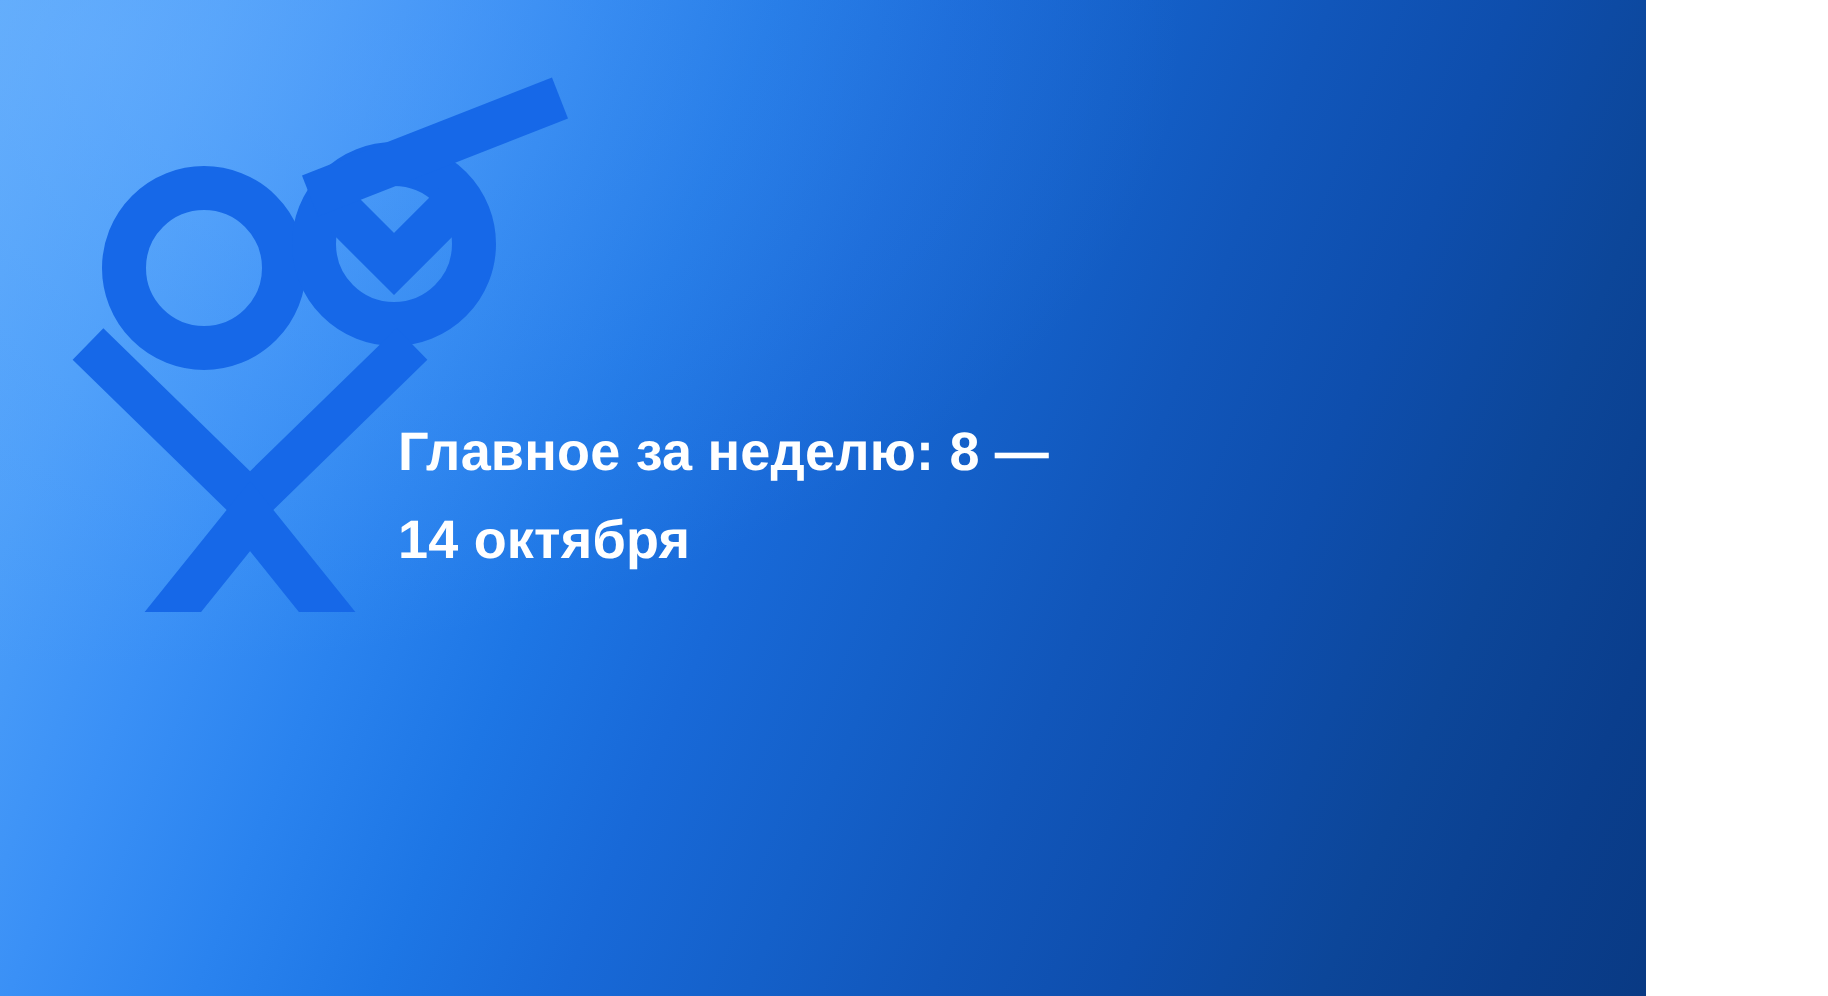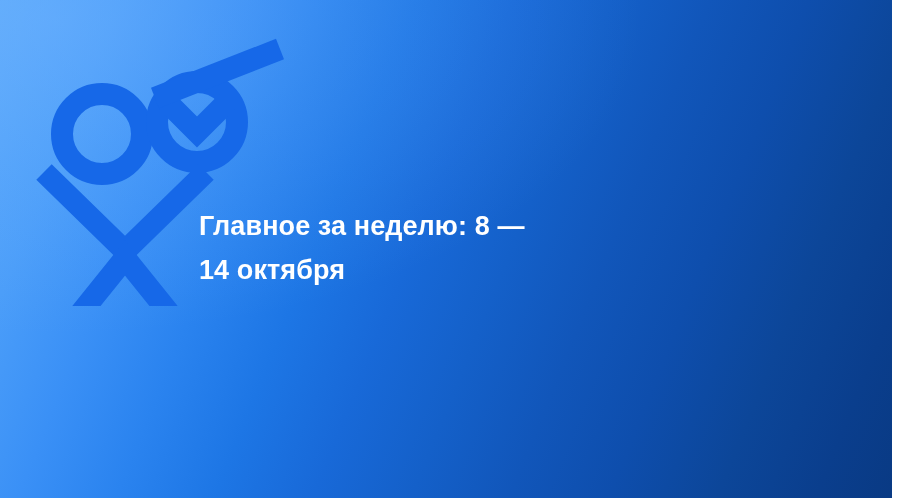--- a/index.html
+++ b/index.html
@@ -2,21 +2,21 @@
 <html><head>
 <meta charset="utf-8">
 <style>
   html, body {
     margin: 0;
     padding: 0;
     background: #ffffff;
   }
   #banner {
     position: relative;
-    width: 892px;
+    width: 823px;
     height: 498px;
     overflow: hidden;
     font-family: "Liberation Sans", sans-serif;
   }
   
   #banner-bg {
     position: absolute;
     inset: 0;
     background:
       linear-gradient(112deg,

